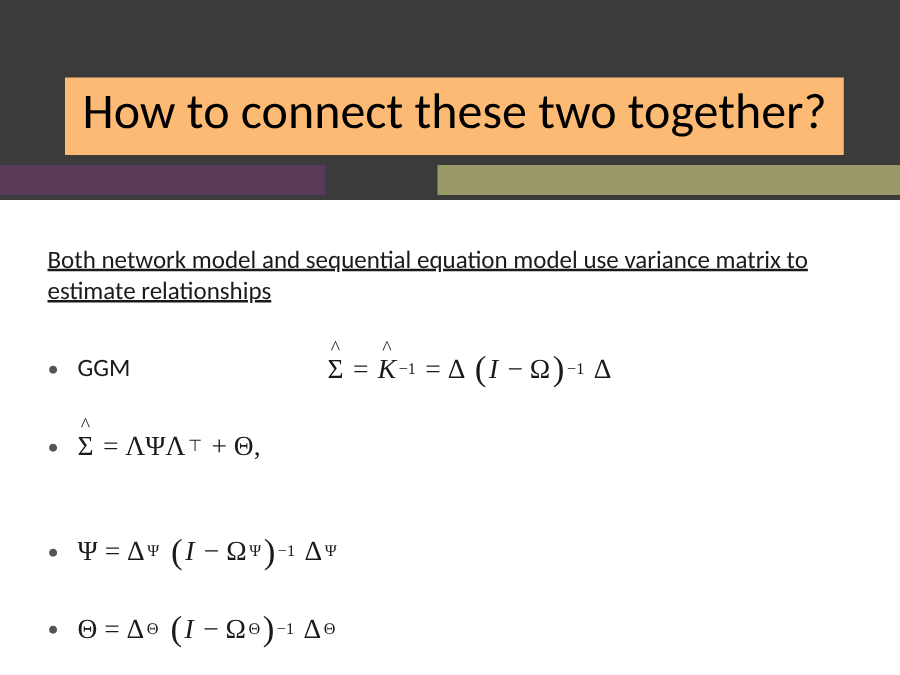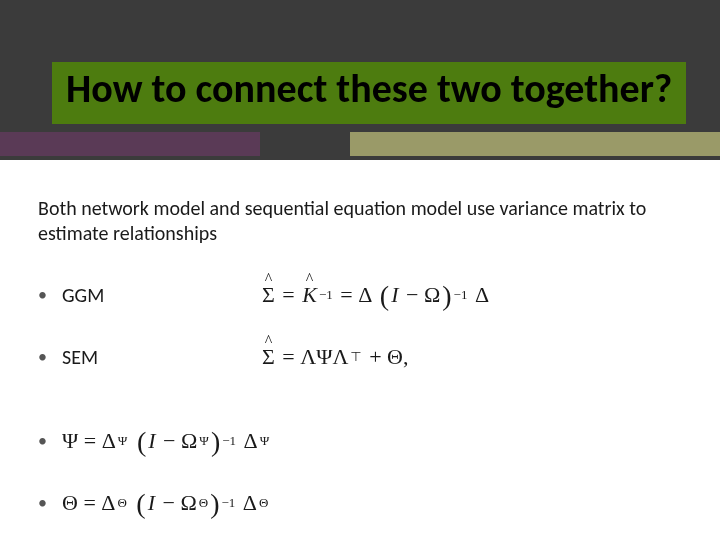--- a/index.html
+++ b/index.html
@@ -17,24 +17,24 @@
     width: 100%;
     height: 160px;
     background: #3b3b3b;
   }
   .title {
     position: absolute;
     left: 52px;
     top: 62px;
     font-size: 40px;
     color: #000;
-    background: #4d7c0f;
+    background: #fdba74;
     padding: 6px 14px 14px 14px;
     line-height: 1.05;
-    font-weight: 700;
+    font-weight: 400;
   }
   .accent-row {
     position: absolute;
     left: 0;
     right: 0;
     top: 132px;
     height: 24px;
     display: flex;
   }
   .accent-purple { background: #5a3a56; width: 260px; height: 100%; }
@@ -42,20 +42,21 @@
   .accent-olive  { background: #9a9a68; flex: 1; height: 100%; }
 
   .body-area {
     padding: 26px 38px 0 38px;
   }
   .intro {
     font-size: 20px;
     line-height: 1.25;
     margin: 10px 0 18px 0;
     max-width: 620px;
+    text-decoration: underline;
   }
   .row {
     display: flex;
     align-items: center;
     margin: 0;
     height: 62px;
   }
   .row.gap-after { margin-bottom: 22px; }
   .bullet {
     font-size: 18px;
@@ -108,21 +109,20 @@
   <div class="row">
     <span class="bullet">•</span>
     <span class="label">GGM</span>
     <span class="formula" title="Σ̂ = K̂⁻¹ = Δ (I − Ω)⁻¹ Δ">
       <span class="sym hat">Σ</span>&nbsp;=&nbsp;<span class="sym hat"><i>K</i></span><sup>−1</sup>&nbsp;=&nbsp;Δ&nbsp;<span class="big">(</span><i>I</i>&nbsp;−&nbsp;Ω<span class="big">)</span><sup>−1</sup>&nbsp;Δ
     </span>
   </div>
 
   <div class="row gap-after">
     <span class="bullet">•</span>
-    <span class="label">SEM</span>
     <span class="formula" title="Σ̂ = Λ Ψ Λᵀ + Θ,">
       <span class="sym hat">Σ</span>&nbsp;=&nbsp;ΛΨΛ<sup>⊤</sup>&nbsp;+&nbsp;Θ,
     </span>
   </div>
 
   <div class="row">
     <span class="bullet">•</span>
     <span class="formula" title="Ψ = Δ_Ψ (I − Ω_Ψ)⁻¹ Δ_Ψ">
       Ψ&nbsp;=&nbsp;Δ<sub>Ψ</sub>&nbsp;<span class="big">(</span><i>I</i>&nbsp;−&nbsp;Ω<sub>Ψ</sub><span class="big">)</span><sup>−1</sup>&nbsp;Δ<sub>Ψ</sub>
     </span>

